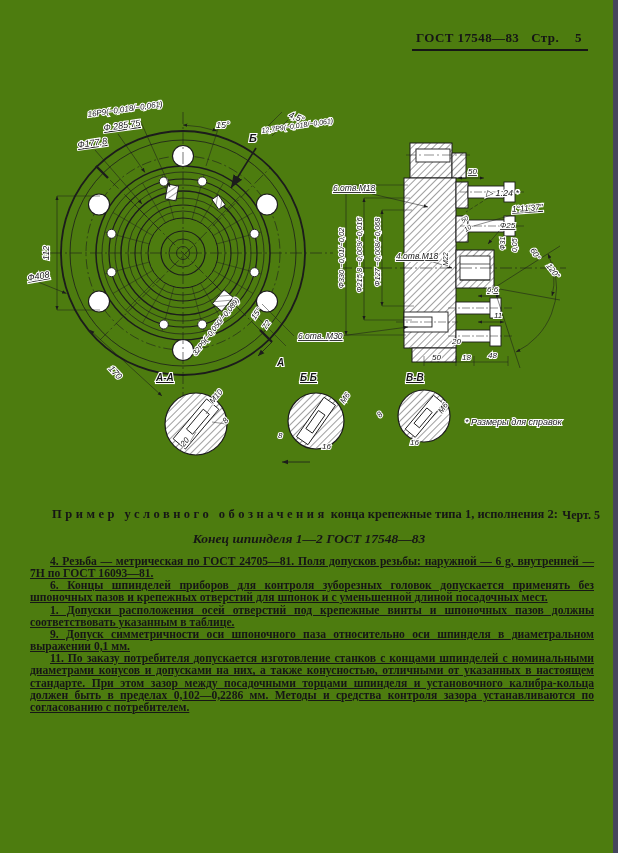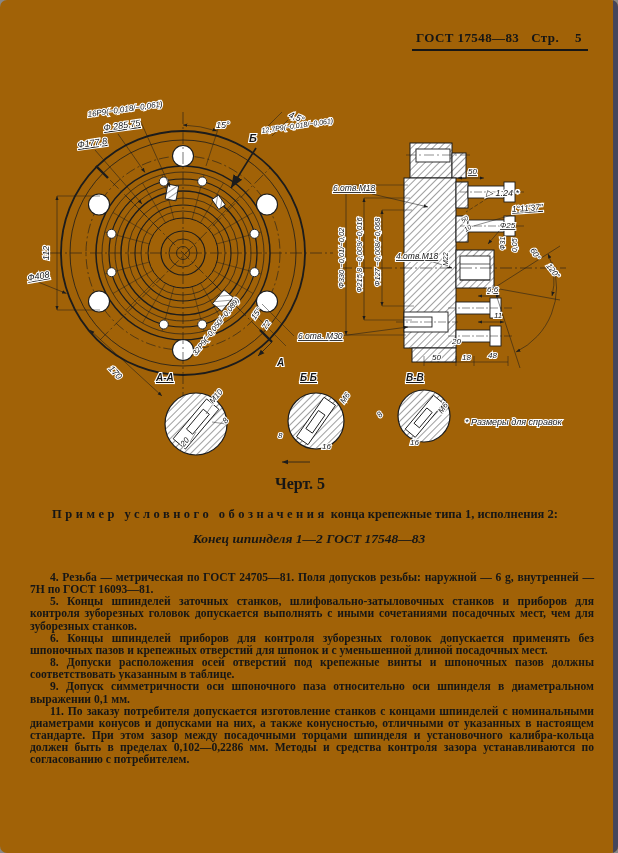--- a/index.html
+++ b/index.html
@@ -1,34 +1,34 @@
 <!DOCTYPE html>
 <html><head>
 <meta charset="utf-8">
 <style>
   html,body{margin:0;padding:0;background:#888;}
-  .page{position:relative;width:618px;height:853px;background:#a16207;
-        font-family:"Liberation Serif",serif;color:#161616;overflow:hidden;margin:0 auto;border-radius:7px;}
+  .page{position:relative;width:618px;height:853px;background:#4d7c0f;
+        font-family:"Liberation Serif",serif;color:#161616;overflow:hidden;margin:0 auto;}
   .header{position:absolute;top:30px;right:30px;font-weight:bold;font-size:13px;
           border-bottom:2px solid #161616;padding:0 6px 3px 4px;letter-spacing:.4px;}
   .header .pw{margin-left:12px;}
   .header .pn{margin-left:16px;}
   .title{position:absolute;top:66px;left:0;width:480px;text-align:center;
          font-weight:bold;font-size:13px;letter-spacing:.6px;}
   svg#drawing{position:absolute;top:0;left:0;}
   svg text{font-family:"Liberation Sans",sans-serif;font-style:italic;fill:#151515;
            paint-order:stroke;stroke:#ffffff;stroke-width:2.2px;}
-  .caption{position:absolute;top:475px;left:0;width:600px;text-align:center;
-           font-weight:bold;font-size:16px;}
+  .caption{position:absolute;top:508px;left:0;width:600px;text-align:right;
+           font-weight:bold;font-size:12px;}
   .example{position:absolute;top:507px;left:32px;width:560px;font-size:12.5px;font-weight:bold;}
   .example .sp{letter-spacing:3.5px;margin-left:20px;text-align:right;}
   .designation{position:absolute;top:531px;left:0;width:618px;text-align:center;
                font-style:italic;font-weight:bold;font-size:13.5px;}
-  #paras{position:absolute;top:572px;left:30px;width:564px;font-size:11.6px;
-         line-height:12.15px;font-weight:bold;text-align:justify;}
+  #paras{position:absolute;top:556px;left:30px;width:564px;font-size:11.6px;
+         line-height:12.15px;font-weight:bold;text-align:justify;text-decoration:underline;}
   #paras p{margin:0;text-indent:20px;}
   .edge{position:absolute;right:0;top:0;width:5px;height:853px;background:#45465c;}
 </style>
 </head>
 <body>
 
 <div class="page">
 
   <div class="header">
     <span>ГОСТ 17548—83</span><span class="pw">Стр.</span><span class="pn">5</span>
@@ -246,21 +246,20 @@
 
   <div class="example">
     <span class="sp">Пример условного обозначения</span>
     <span>конца крепежные типа 1, исполнения 2:</span>
   </div>
 
   <div class="designation">Конец шпинделя 1—2 ГОСТ 17548—83</div>
 
   <div id="paras">
       <p>4. Резьба — метрическая по ГОСТ 24705—81. Поля допусков резьбы: наружной — 6 g, внутренней — 7Н по ГОСТ 16093—81.</p>
-      <p>5. Концы шпинделей заточных станков, шлифовально-затыловочных станков и приборов для контроля зуборезных головок допускается выполнять с иными сочетаниями посадочных мест, чем для зуборезных станков.</p>
       <p>6. Концы шпинделей приборов для контроля зуборезных головок допускается применять без шпоночных пазов и крепежных отверстий для шпонок и с уменьшенной длиной посадочных мест.</p>
-      <p>8. Допуски расположения осей отверстий под крепежные винты и шпоночных пазов должны соответствовать указанным в таблице.</p>
+      <p>1. Допуски расположения осей отверстий под крепежные винты и шпоночных пазов должны соответствовать указанным в таблице.</p>
       <p>9. Допуск симметричности оси шпоночного паза относительно оси шпинделя в диаметральном выражении 0,1 мм.</p>
       <p>11. По заказу потребителя допускается изготовление станков с концами шпинделей с номинальными диаметрами конусов и допусками на них, а также конусностью, отличными от указанных в настоящем стандарте. При этом зазор между посадочными торцами шпинделя и установочного калибра-кольца должен быть в пределах 0,102—0,2286 мм. Методы и средства контроля зазора устанавливаются по согласованию с потребителем.</p>
     </div>
 
   <div class="edge"></div>
 </div>
 
 </body></html>

